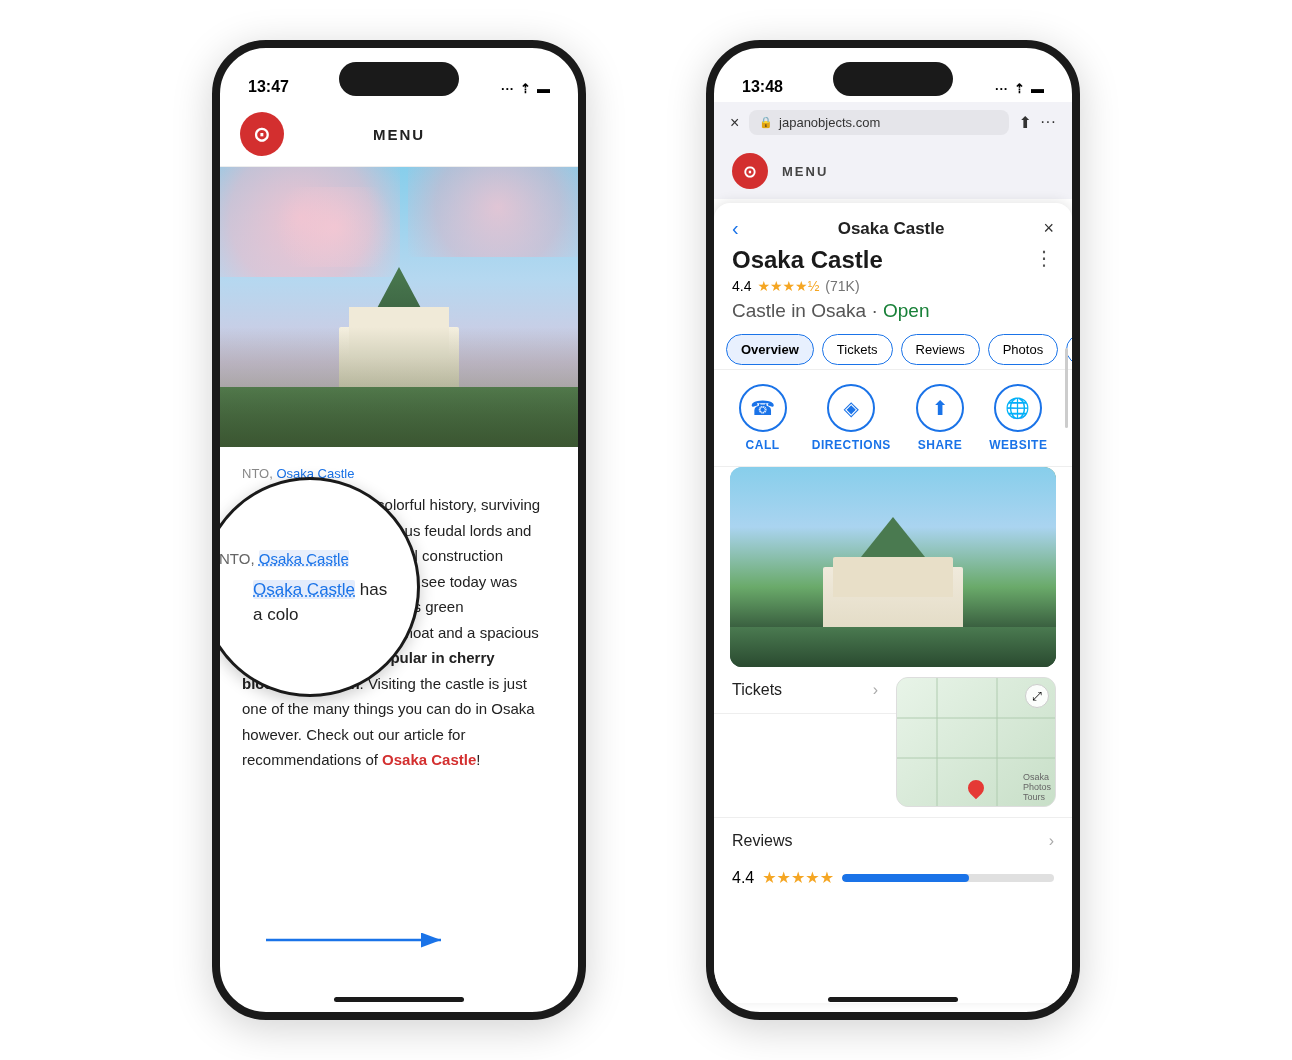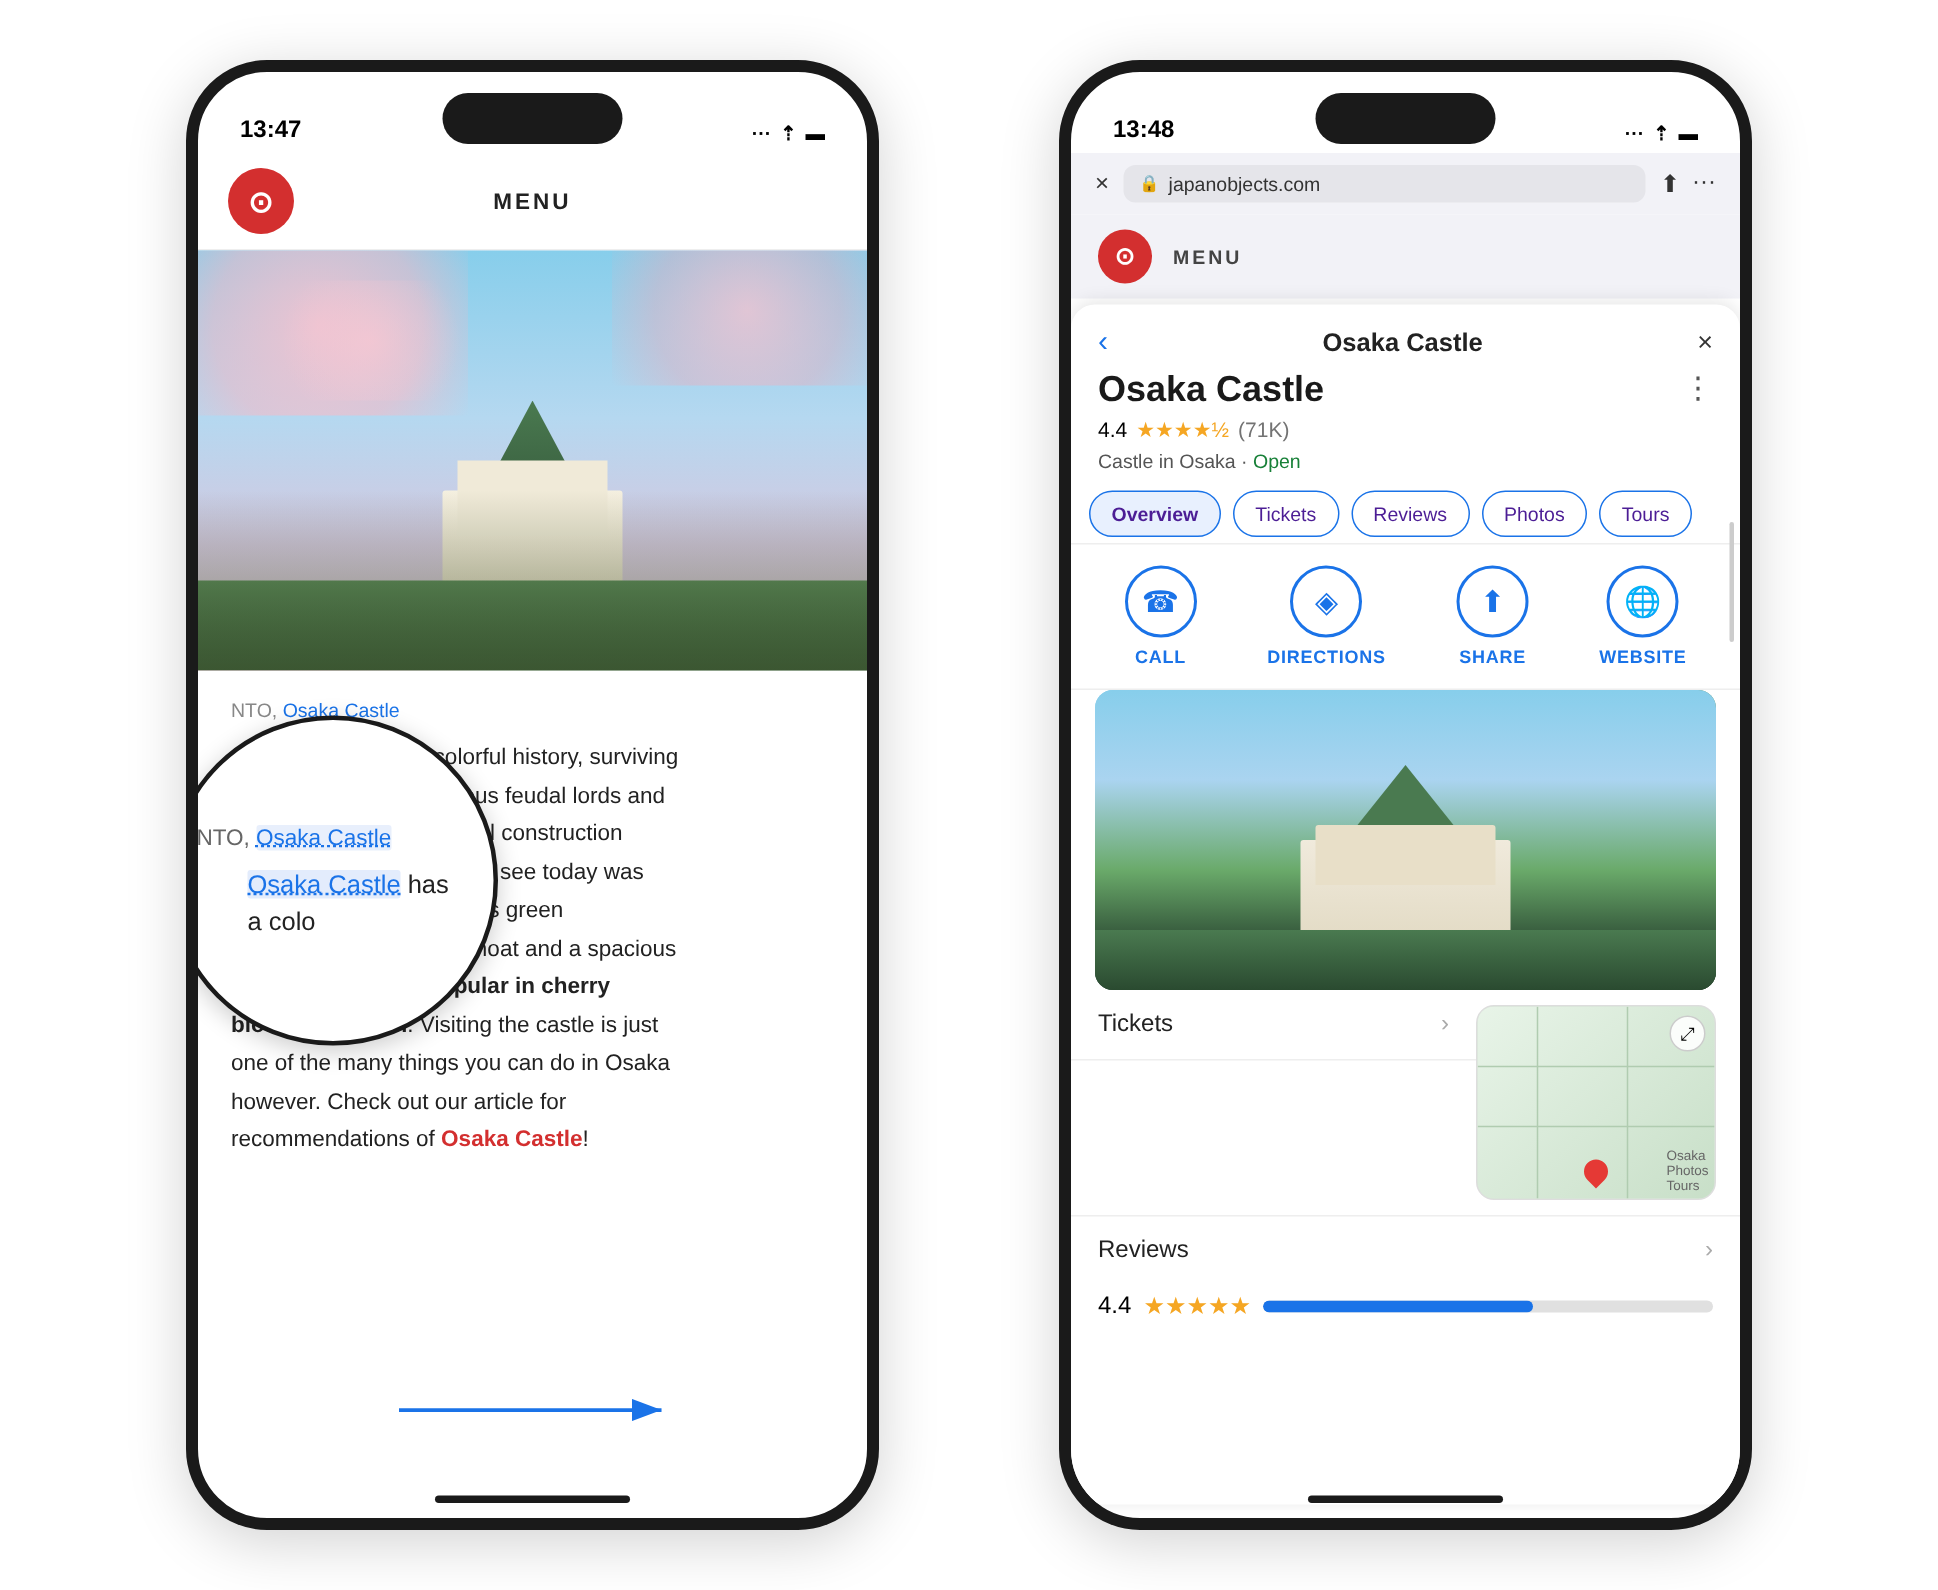--- a/index.html
+++ b/index.html
@@ -10,21 +10,21 @@
       display: flex;
       align-items: center;
       justify-content: center;
       gap: 60px;
       font-family: -apple-system, BlinkMacSystemFont, 'Helvetica Neue', sans-serif;
       overflow: hidden;
     }
 
     
     .phone {
-      width: 462px;
+      width: 374px;
       height: 980px;
       background: #fff;
       border-radius: 54px;
       border: 8px solid #1a1a1a;
       position: relative;
       overflow: hidden;
       box-shadow: 0 8px 40px rgba(0,0,0,0.18);
     }
 
     
@@ -213,38 +213,38 @@
       display: flex;
       align-items: center;
       gap: 6px;
       font-size: 14px;
     }
     .stars { color: #f5a623; font-size: 14px; }
     .rating-count { color: #737373; font-size: 14px; }
 
     .maps-status {
       padding: 2px 18px 8px;
-      font-size: 13px;
+      font-size: 19px;
       color: #555;
     }
     .open-text { color: #188038; }
 
     .maps-tabs {
       display: flex;
       padding: 4px 12px;
       gap: 8px;
       overflow-x: auto;
       border-bottom: 1px solid #eee;
     }
     .maps-tab {
       padding: 7px 14px;
       border-radius: 20px;
       border: 1.5px solid #1a73e8;
       font-size: 13px;
-      color: #4c1d95;
+      color: #000000;
       white-space: nowrap;
       cursor: pointer;
       background: #fff;
     }
     .maps-tab.active {
       background: #e8f0fe;
       font-weight: 600;
     }
 
     .maps-actions {

